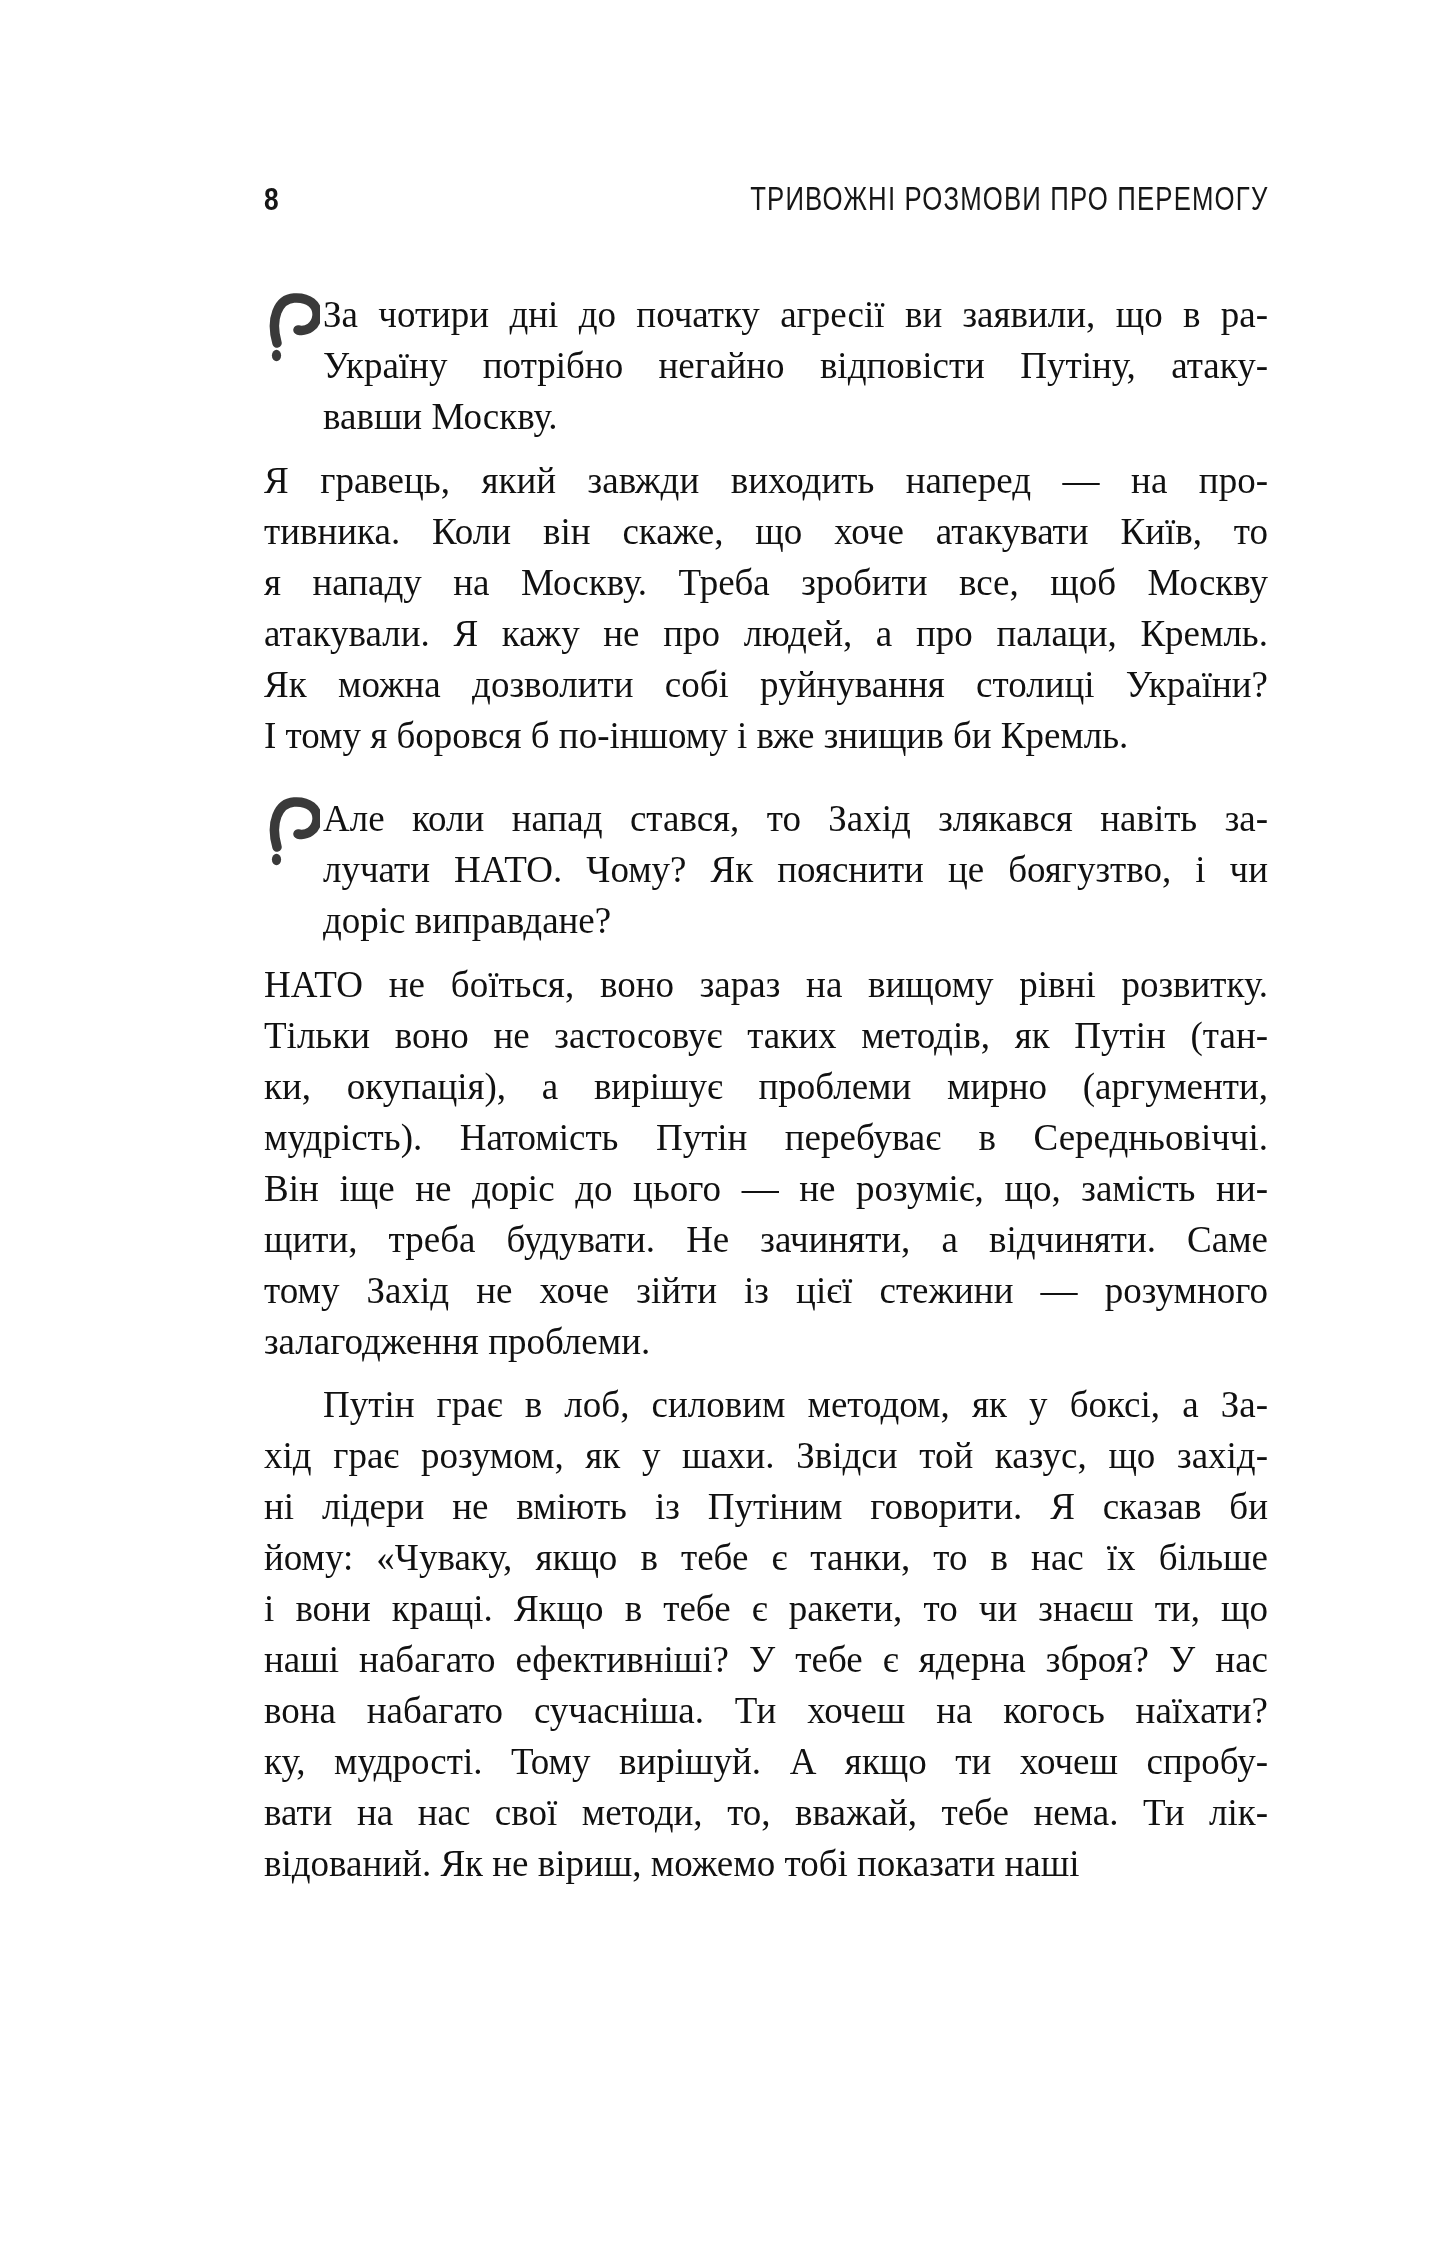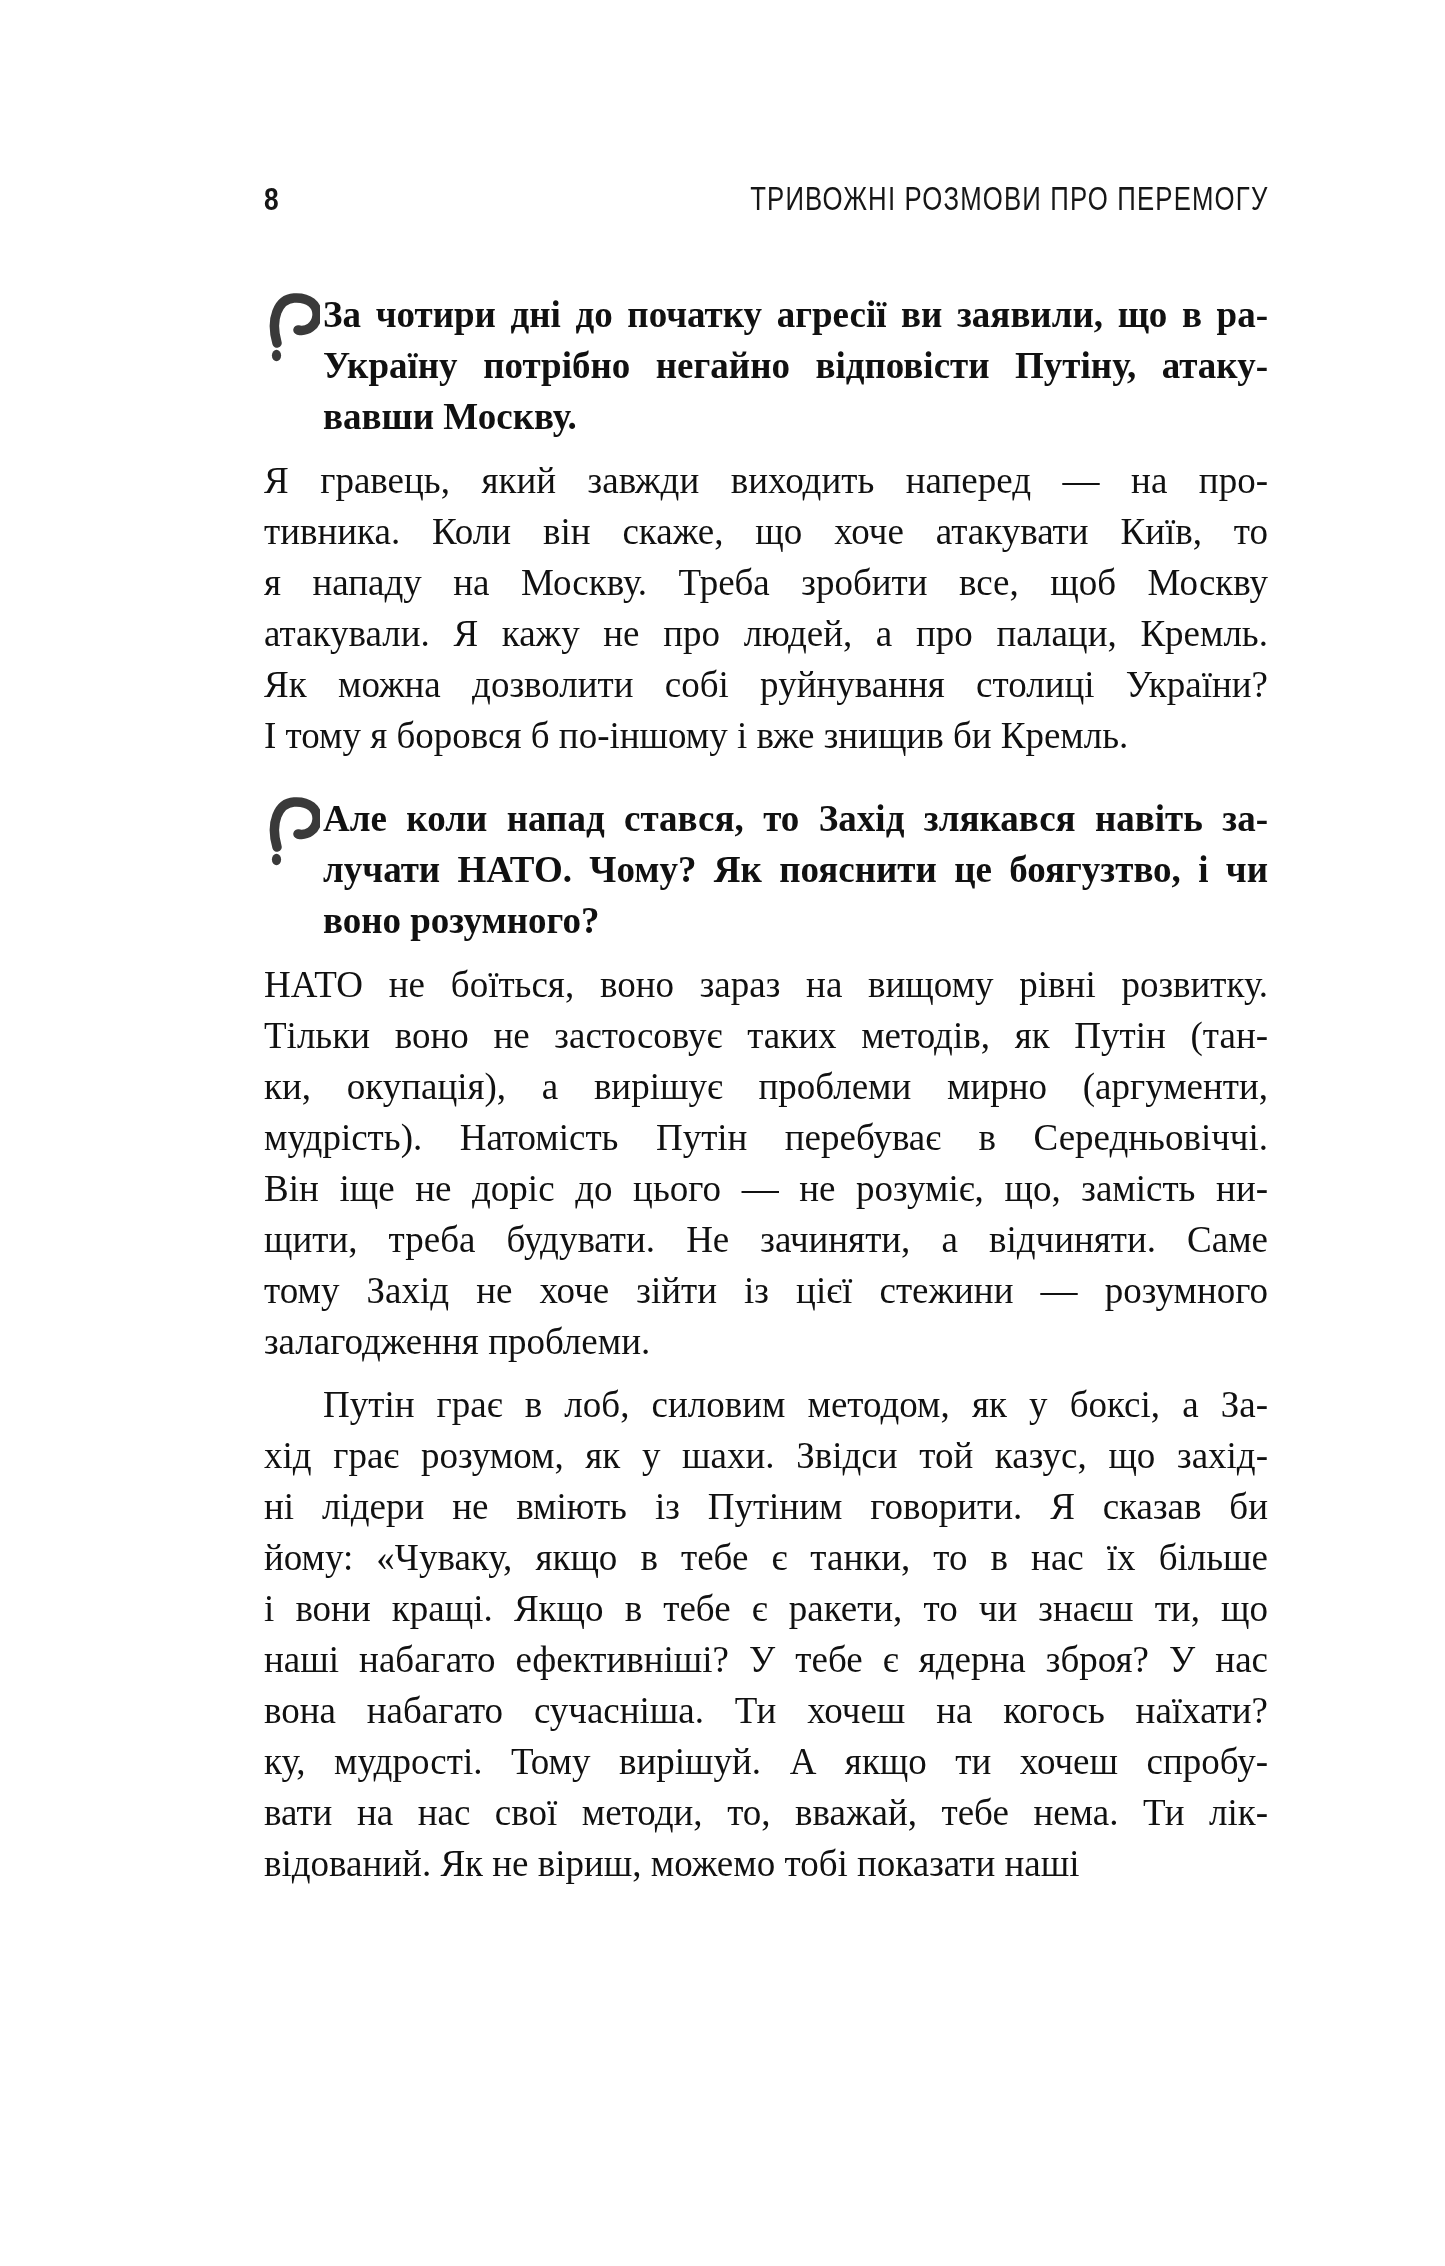--- a/index.html
+++ b/index.html
@@ -42,21 +42,21 @@
     transform:scaleX(.78);
     transform-origin:right bottom;
   }
   
   .qblock{display:flex;margin-top:32px;}
   .qblock.first{margin-top:74px;}
   .qmark{flex:0 0 59px;padding-top:4px;}
   .qmark svg{display:block;}
   .qtext{
     flex:1 1 auto;
-    font-weight:700;
+    font-weight:400;
     font-size:37px;
     line-height:51px;
   }
   
   .answer{
     margin:13px 0 0 0;
     font-size:37px;
     line-height:51px;
   }
   .answer + .answer{margin-top:12px;}
@@ -105,21 +105,21 @@
         <div class="qblock">
           <div class="qmark">
             <svg width="56" height="70" viewBox="0 0 56 70" aria-hidden="true">
     <path d="M13,50 C6,26 14,6 30,5 C45,4 54,12 53,23 C52,33 43,39 34,37" fill="none" stroke="#3a3a3a" stroke-width="9.5" stroke-linecap="round"></path>
     <ellipse cx="12.5" cy="62.5" rx="4.6" ry="5.8" fill="#3a3a3a"></ellipse>
   </svg>
           </div>
           <div class="qtext">
             <div class="line">Але коли напад стався, то Захід злякався навіть за-</div>
             <div class="line">лучати НАТО. Чому? Як пояснити це боягузтво, і чи</div>
-            <div class="line last">воно розумного?</div>
+            <div class="line last">доріс виправдане?</div>
           </div>
         </div>
         <div class="answer">
           <div class="line">НАТО не боїться, воно зараз на вищому рівні розвитку.</div>
           <div class="line">Тільки воно не застосовує таких методів, як Путін (тан-</div>
           <div class="line">ки, окупація), а вирішує проблеми мирно (аргументи,</div>
           <div class="line">мудрість). Натомість Путін перебуває в Середньовіччі.</div>
           <div class="line">Він іще не доріс до цього — не розуміє, що, замість ни-</div>
           <div class="line">щити, треба будувати. Не зачиняти, а відчиняти. Саме</div>
           <div class="line">тому Захід не хоче зійти із цієї стежини — розумного</div>

